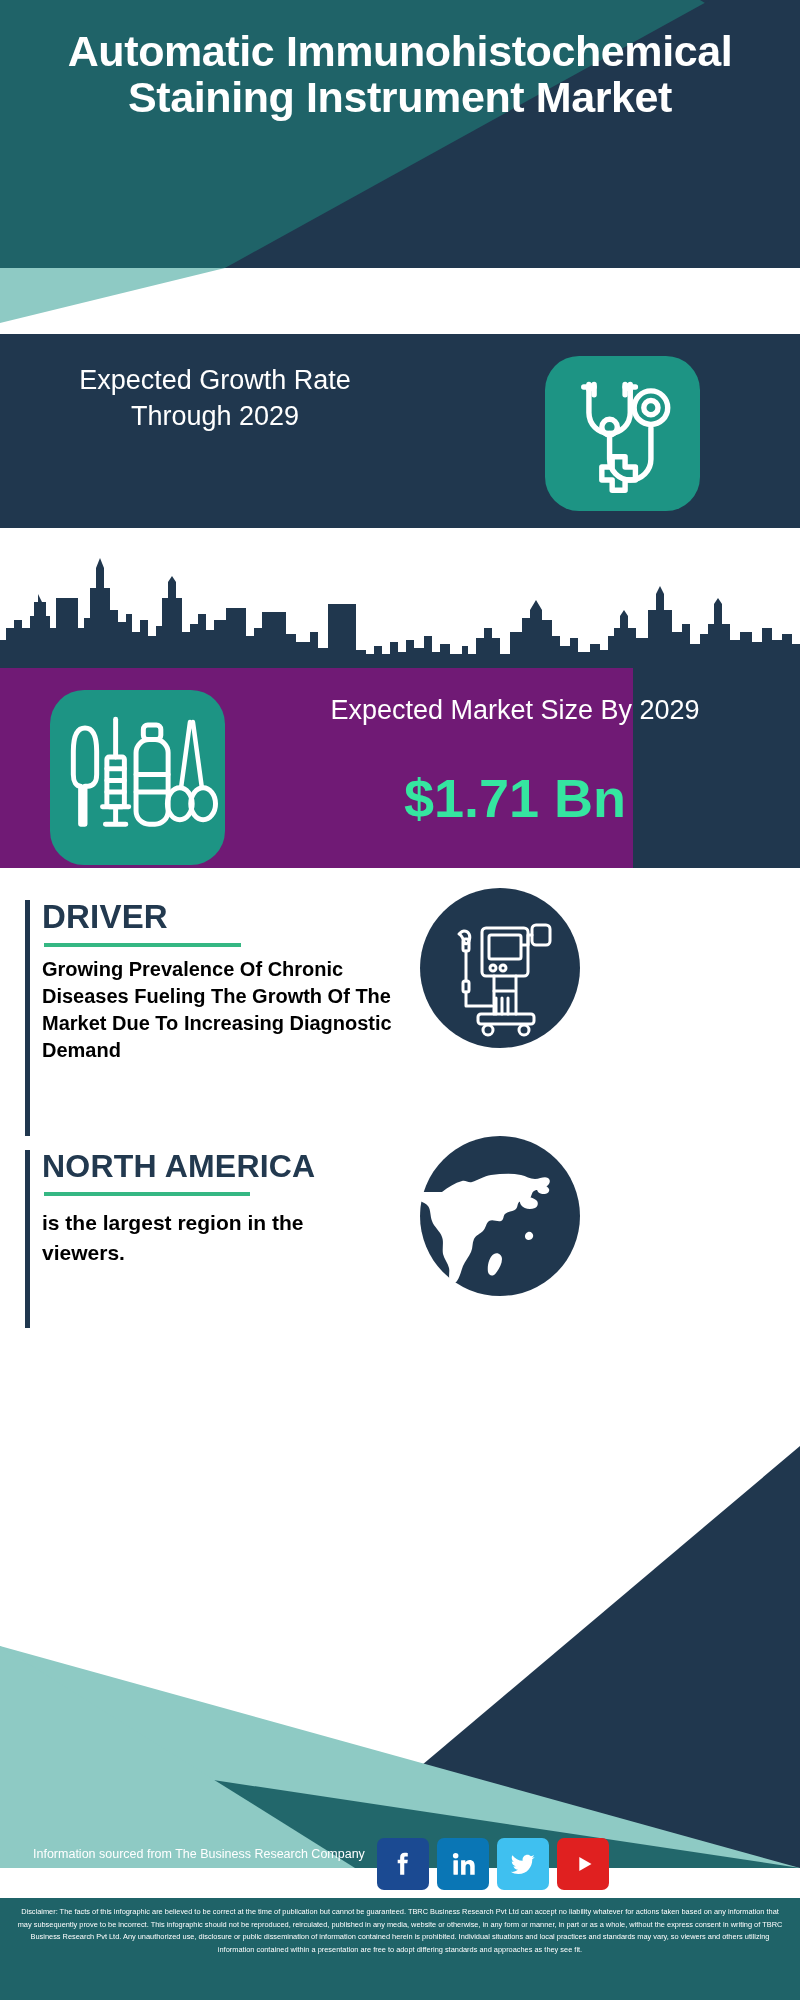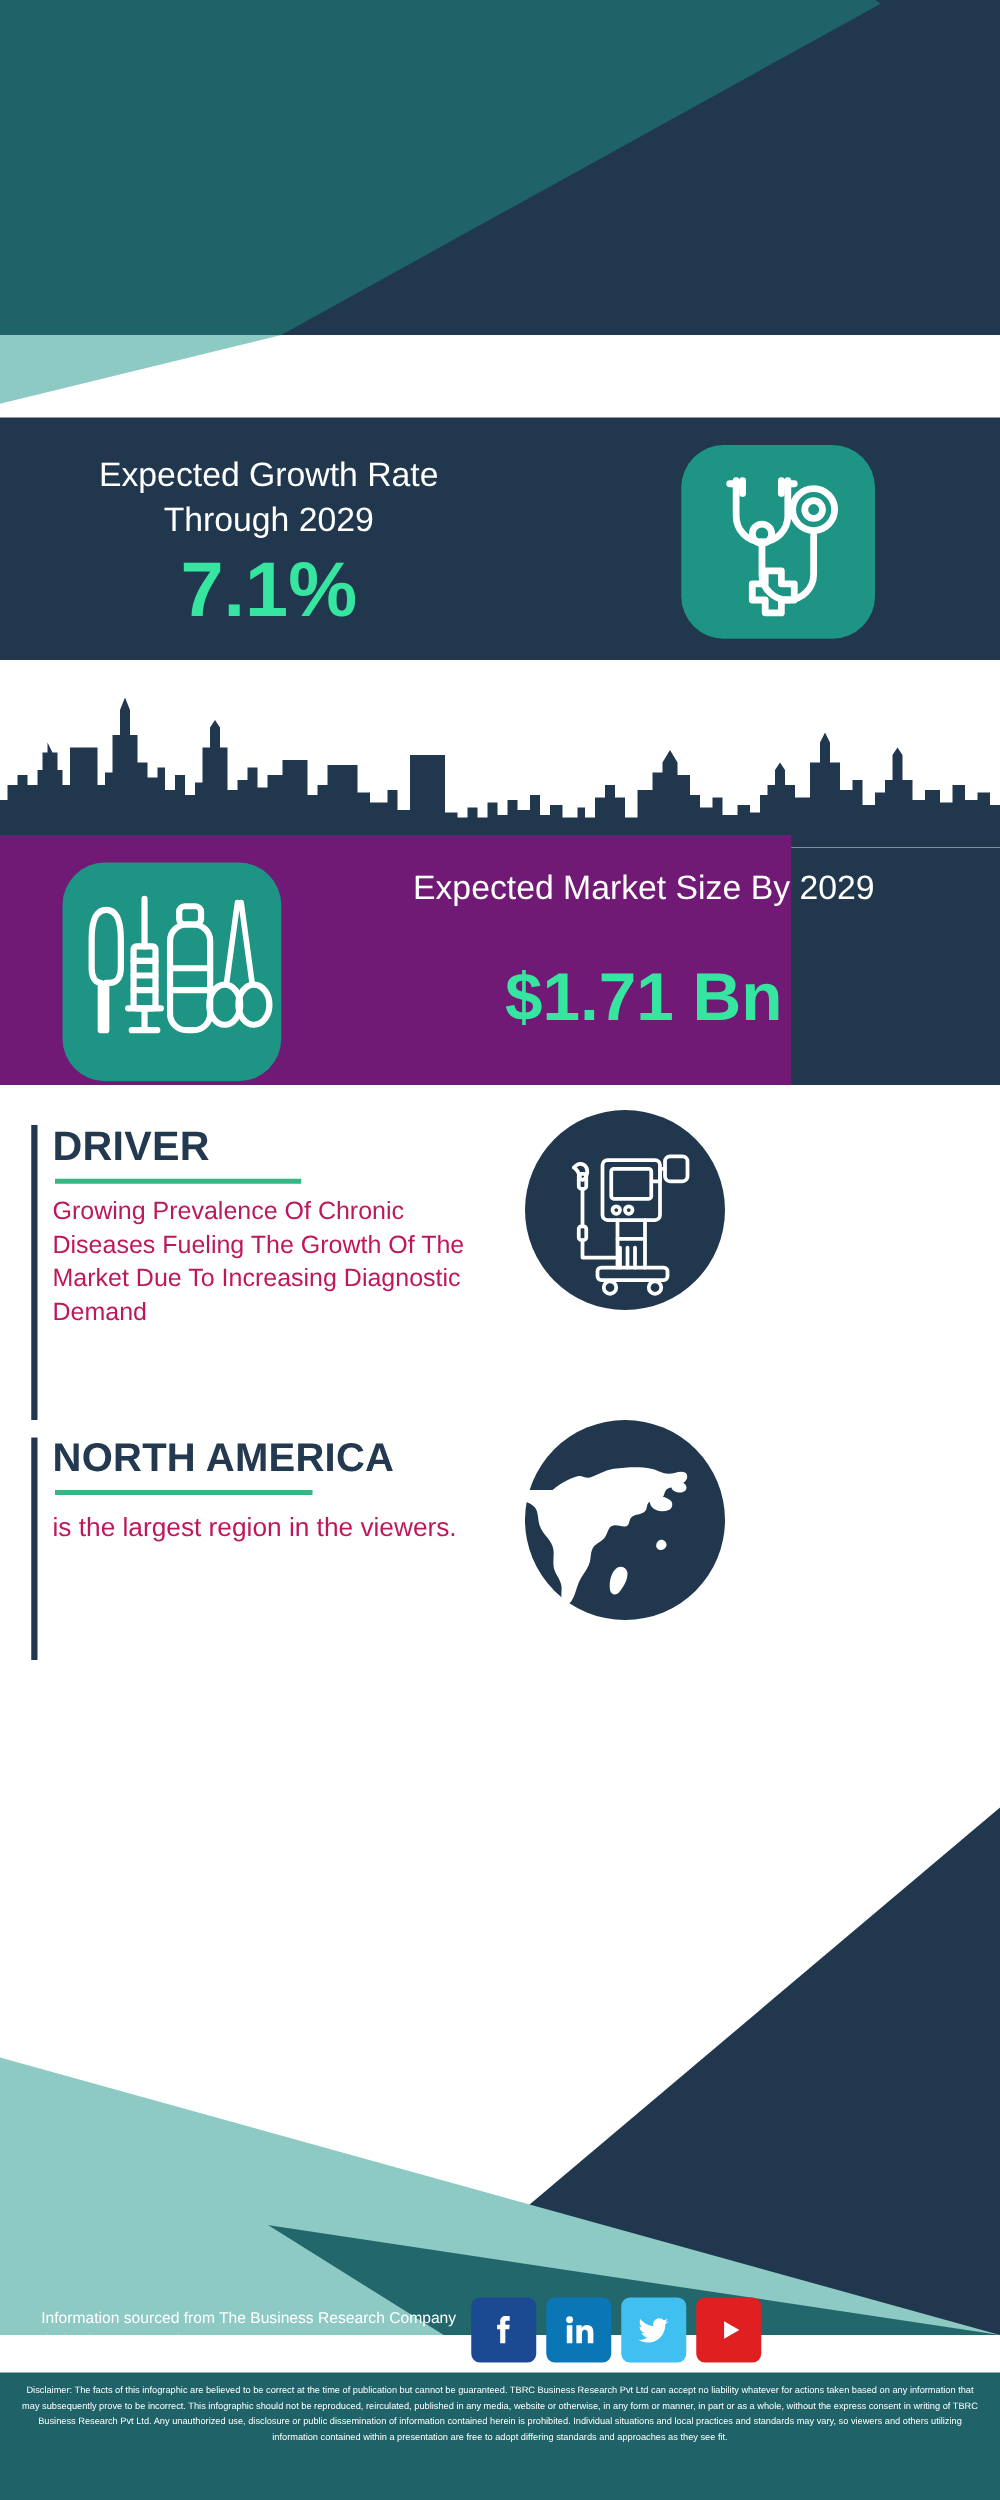--- a/index.html
+++ b/index.html
@@ -95,21 +95,21 @@
   .vbar{
     position:absolute; width:5px; background:#20374e;
   }
   .sec-title{
     color:#22394f; font-weight:bold; letter-spacing:0.2px;
   }
   .sec-rule{
     height:4px; background:#35b783;
   }
   .sec-body{
-    color:#be185d; font-weight:normal; line-height:27px; font-size:20px;
+    color:#000000; font-weight:bold; line-height:27px; font-size:20px;
   }
   .circle-icon{
     position:absolute; background:#20374e; border-radius:50%;
   }
 
   
   .driver-bar{ left:25px; top:32px; height:236px; }
   .driver-title{ position:absolute; left:42px; top:30px; font-size:33px; }
   .driver-rule{ position:absolute; left:44px; top:75px; width:197px; }
   .driver-body{ position:absolute; left:42px; top:88px; width:360px; }
@@ -156,31 +156,31 @@
 </style>
 </head>
 <body>
 
 <div class="header">
   <svg class="header-diag" viewBox="0 0 800 268" preserveAspectRatio="none">
     <polygon points="800,0 800,268 225,268" fill="#20374e"></polygon>
     <polygon points="700,0 800,0 800,60" fill="#20374e"></polygon>
     <polygon points="800,0 800,268 225,268 710,0" fill="#20374e"></polygon>
   </svg>
+  <div class="header-title">Automatic Immunohistochemical Staining Instrument Market</div>
 </div>
 
 <div class="band-white">
   <svg class="band-tri" viewBox="0 0 230 66" preserveAspectRatio="none">
     <polygon points="0,0 225,0 0,55" fill="#8ecac4"></polygon>
   </svg>
 </div>
 
 <div class="growth">
   <div class="growth-text">Expected Growth Rate Through 2029</div>
-  <div class="growth-value">7.1%</div>
 </div>
 
 <div class="icon-box-teal gr-icon">
   <svg viewBox="0 0 120 120" width="155" height="155">
     <g fill="none" stroke="#ffffff" stroke-width="4.2" stroke-linecap="round" stroke-linejoin="round">
       <path d="M34 26 v18 a16 16 0 0 0 32 0 V26"></path>
       <path d="M30 24 h8 M62 24 h8"></path>
       <path d="M34 26 v-4 M38 22 v8 M66 26 v-4 M62 22 v8"></path>
       <path d="M50 60 v20 a16 16 0 0 0 32 0 V56"></path>
       <circle cx="50" cy="55" r="6"></circle>

